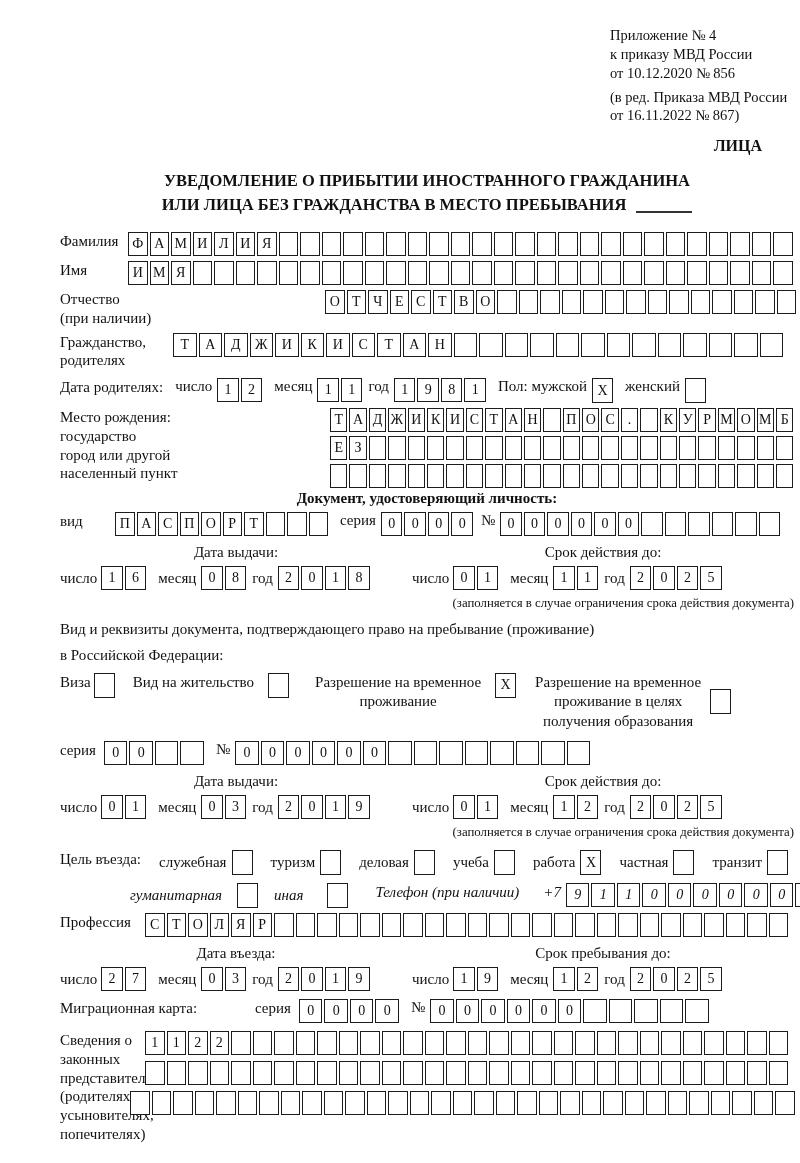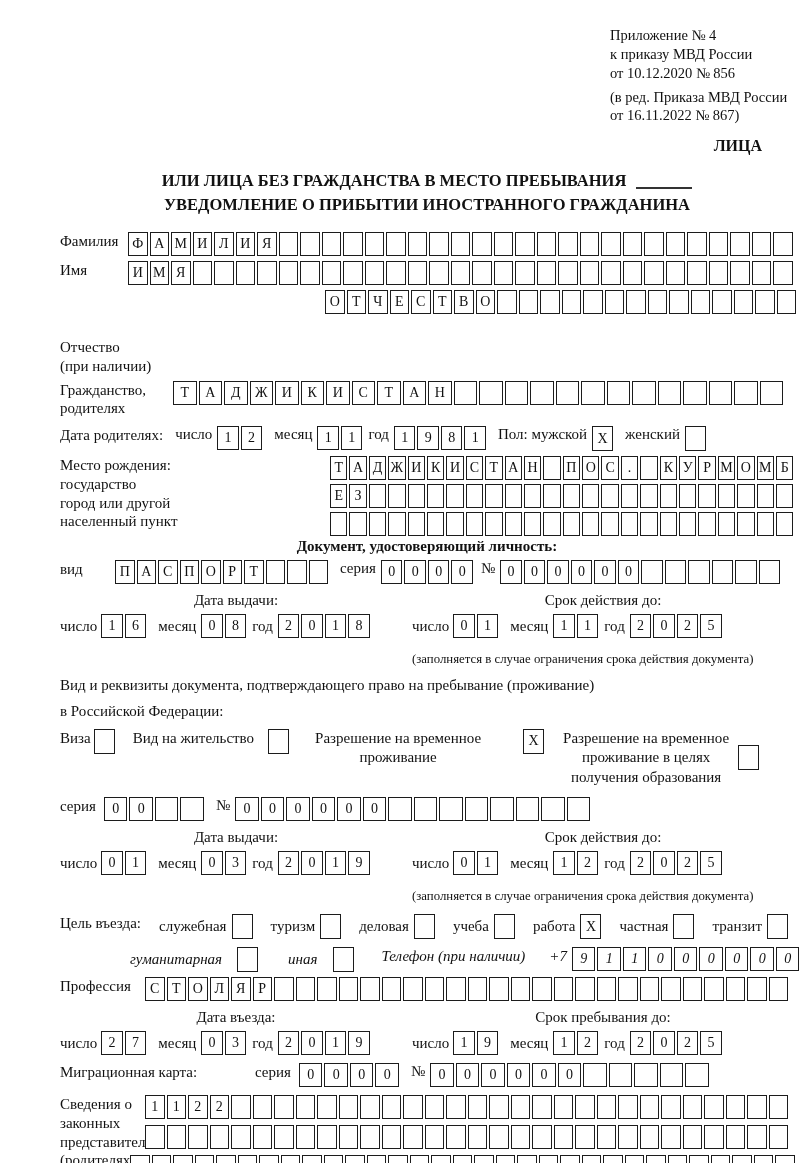--- a/index.html
+++ b/index.html
@@ -6,36 +6,36 @@
   body{width:800px;height:1163px;overflow:hidden;font-family:"Liberation Serif","DejaVu Serif",serif;color:#111;}
   .page{box-sizing:border-box;width:800px;height:1163px;padding:26px 6px 0 60px;}
   .hdr{margin-left:550px;font-size:14.5px;line-height:1.3;}
   .hdr .gap{margin-top:5px;}
   .forma{font-weight:bold;font-size:16px;text-align:right;padding-right:32px;margin-top:12px;}
   .title{font-weight:bold;font-size:16.5px;text-align:center;margin-top:14px;line-height:1.42;}
   .uline{display:inline-block;width:56px;border-bottom:2.5px solid #333;margin-left:10px;transform:translateY(3px);}
   .sec{font-weight:bold;font-size:15.3px;margin-top:20px;}
   .row{display:flex;align-items:flex-start;margin-top:5px;}
   .lbl{font-size:15px;line-height:1.25;flex:0 0 auto;}
-  .w68{width:68px;}.w265{width:265px;margin-top:48px;}.w113{width:113px;}.w270{width:270px;}.w85{width:85px;}
+  .w68{width:68px;}.w265{width:265px;}.w113{width:113px;}.w270{width:270px;}.w85{width:85px;}
   .cells{display:flex;gap:2px;flex:0 0 auto;}
   .cell{box-sizing:border-box;flex:0 0 auto;width:19.5px;height:24px;border:1.9px solid #1c1c1c;
         display:flex;align-items:center;justify-content:center;font-size:14px;line-height:1;background:#fff;}
   .mid .cell{width:21.5px;}
   .wide .cell{width:23.5px;}
   .narrow .cell{width:17.4px;}
   .stack{display:flex;flex-direction:column;gap:4px;}
   .cb{width:21px;height:25px;}
   .inl{display:flex;align-items:center;}
   .slbl{font-size:15px;margin:0 5px 0 12px;}
   .dhead{font-size:15px;text-align:center;}
   .dates{display:flex;margin-top:8px;}
   .dcol-l{width:352px;}
   .dcol-r{flex:1;}
-  .note{font-size:12.8px;text-align:left;margin-top:14px;}
+  .note{font-size:12.8px;text-align:right;margin-top:6px;}
   .plain{font-size:15px;margin-top:8px;line-height:1.45;}
   .optrow{display:flex;margin-top:6px;}
   .opt{display:flex;align-items:flex-start;}
   .optlbl{font-size:15px;line-height:1.3;}
   .ctr{text-align:center;}
   .pair{display:flex;align-items:center;}
   .pair .optlbl{margin-right:5px;}
   .mt8{margin-top:8px;}
   .shift{margin-left:-15px;}
 </style>
@@ -48,22 +48,22 @@
     <div>Приложение № 4</div>
     <div>к приказу МВД России</div>
     <div>от 10.12.2020 № 856</div>
     <div class="gap">(в ред. Приказа МВД России</div>
     <div>от 16.11.2022 № 867)</div>
   </div>
 
   <div class="forma">ЛИЦА</div>
 
   <div class="title">
+    <div>УВЕДОМЛЕНИЕ О ПРИБЫТИИ ИНОСТРАННОГО ГРАЖДАНИНА</div>
     <div><span>ИЛИ ЛИЦА БЕЗ ГРАЖДАНСТВА В МЕСТО ПРЕБЫВАНИЯ</span><span class="uline"></span></div>
-    <div>УВЕДОМЛЕНИЕ О ПРИБЫТИИ ИНОСТРАННОГО ГРАЖДАНИНА</div>
   </div>
 
 
   <div class="row" style="margin-top:16px;">
     <div class="lbl w68">Фамилия</div>
     <div class="cells">
         <span class="cell">Ф</span>
         <span class="cell">А</span>
         <span class="cell">М</span>
         <span class="cell">И</span>
@@ -405,21 +405,21 @@
 
   <div class="optrow">
     <div class="opt">
       <span class="optlbl">Виза</span>
       <span class="cell cb" style="margin-left:3px;"></span>
     </div>
     <div class="opt" style="margin-left:18px;">
       <span class="optlbl">Вид на жительство</span>
       <span class="cell cb" style="margin-left:14px;"></span>
     </div>
-    <div class="opt" style="margin-left:20px;gap:28px;">
+    <div class="opt" style="margin-left:20px;">
       <span class="optlbl ctr" style="width:178px;">Разрешение на временное проживание</span>
       <span class="cell cb" style="margin-left:8px;">X</span>
     </div>
     <div class="opt" style="margin-left:18px;align-items:center;">
       <span class="optlbl ctr" style="width:168px;">Разрешение на временное проживание в целях получения образования</span>
       <span class="cell cb" style="margin-left:8px;"></span>
     </div>
   </div>
 
   <div class="row" style="margin-top:10px;">
@@ -527,21 +527,21 @@
         <span class="optlbl">транзит</span>
         <span class="cell cb"></span>
       </span>
   </div>
 
   <div class="row" style="margin-top:8px;font-style:italic;">
     <span class="pair" style="margin-left:70px;">
         <span class="optlbl">гуманитарная</span>
         <span class="cell cb" style="margin-left:10px;"></span>
       </span>
-    <span class="pair" style="margin-left:30px;">
+    <span class="pair" style="margin-left:16px;gap:8px;">
         <span class="optlbl">иная</span>
         <span class="cell cb" style="margin-left:10px;"></span>
       </span>
     <span class="lbl" style="margin-left:28px;">Телефон (при наличии)</span>
     <span class="lbl" style="margin-left:24px;margin-right:5px;">+7</span>
     <span class="cells wide">
         <span class="cell">9</span>
         <span class="cell">1</span>
         <span class="cell">1</span>
         <span class="cell">0</span>

